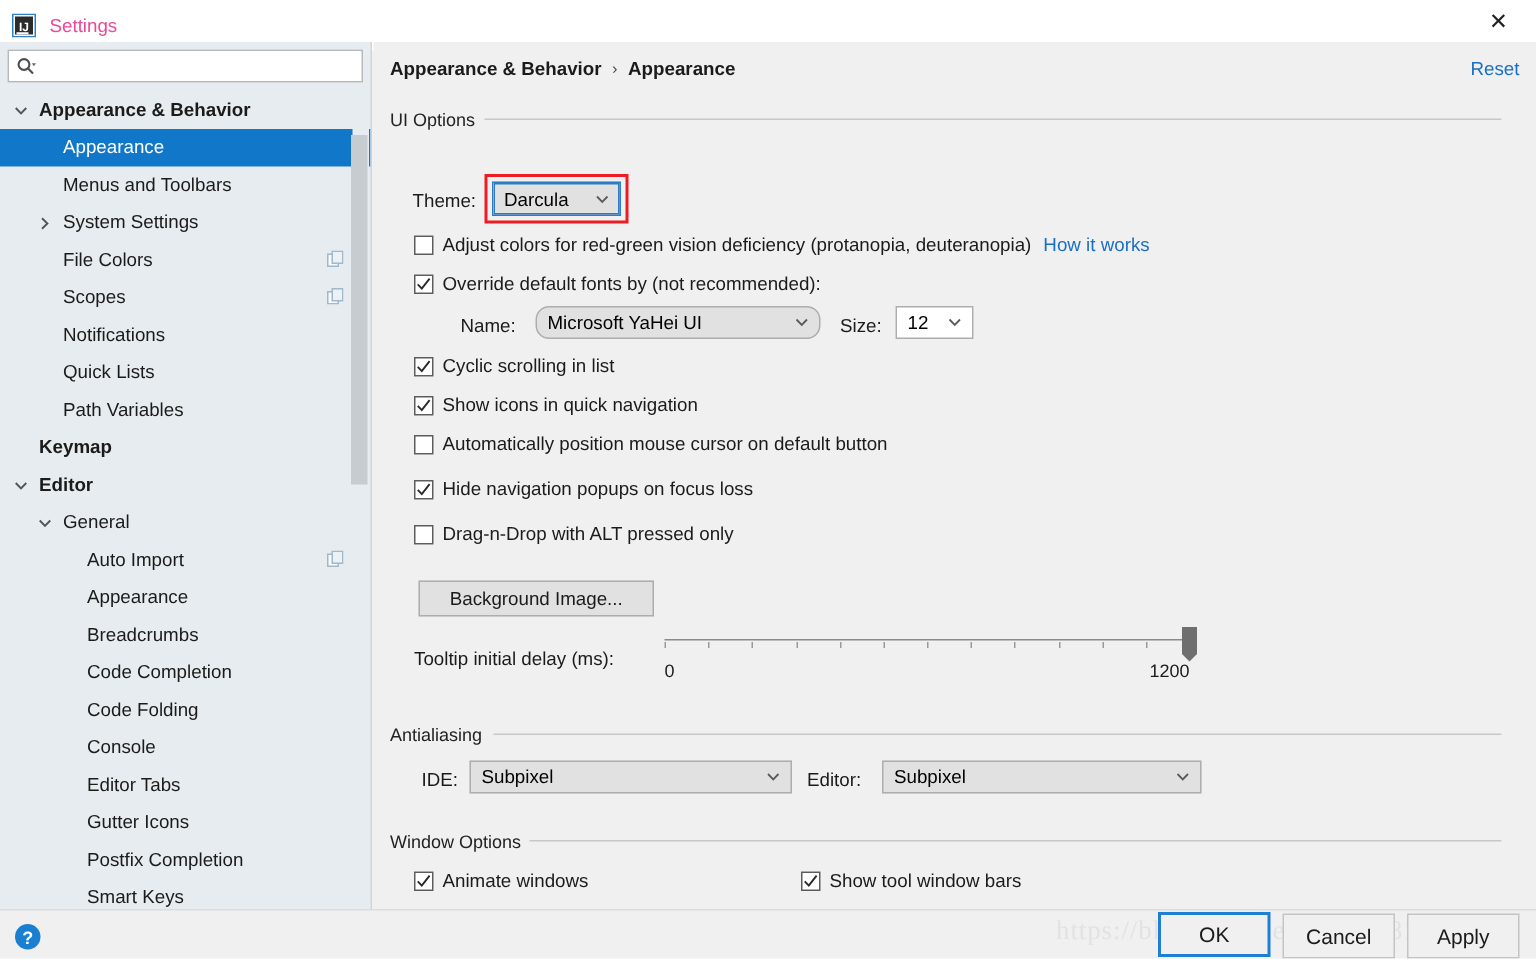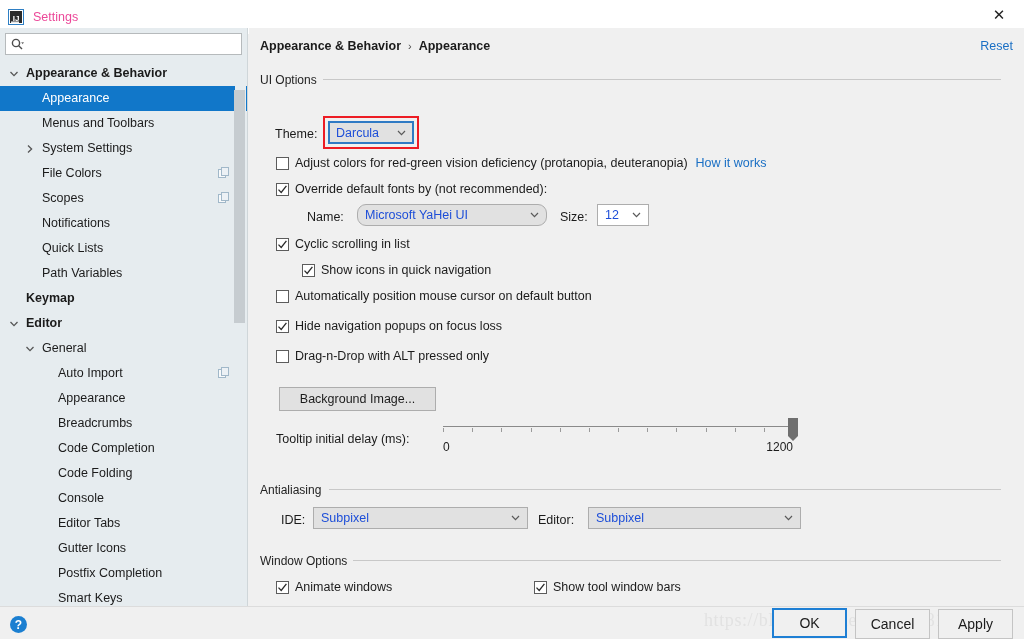--- a/index.html
+++ b/index.html
@@ -136,21 +136,21 @@
   }
 
   .lbl { position: absolute; font-size: 12.5px; color: #1b1b1b; white-space: nowrap; }
 
   
   .combo {
     position: absolute;
     background: #e1e1e1;
     border: 1px solid #adadad;
     display: flex; align-items: center;
-    font-size: 12.5px; color: #1d4ed8;
+    font-size: 12.5px; color: #000000;
     cursor: pointer;
   }
   .combo.white { background: #ffffff; }
   .combo .ctext { margin-left: 7px; flex: 1; white-space: nowrap; overflow: hidden; }
   .combo .carrow { margin-right: 7px; display: flex; align-items: center; }
   .combo.focused { border: 1px solid #2f7ac4; box-shadow: inset 0 0 0 1px #2f7ac4; }
 
   
   .annot {
     position: absolute;
@@ -476,21 +476,21 @@
 
     <div id="ui-checkboxes">
         <div class="cbrow" style="left: 27px; top: 209px;">
           <span class="cbox">
             <svg width="11" height="11" viewBox="0 0 11 11">
               <path d="M1.5 5.6 L4.2 8.4 L9.4 1.8" fill="none" stroke="#2a2a2a" stroke-width="1.3"></path>
             </svg>
           </span>
           <span>Cyclic scrolling in list</span>
         </div>
-        <div class="cbrow" style="left: 27px; top: 235px; margin-left: 26px;">
+        <div class="cbrow" style="left: 27px; top: 235px;">
           <span class="cbox">
             <svg width="11" height="11" viewBox="0 0 11 11">
               <path d="M1.5 5.6 L4.2 8.4 L9.4 1.8" fill="none" stroke="#2a2a2a" stroke-width="1.3"></path>
             </svg>
           </span>
           <span>Show icons in quick navigation</span>
         </div>
         <div class="cbrow" style="left: 27px; top: 261px;">
           <span class="cbox"></span>
           <span>Automatically position mouse cursor on default button</span>

